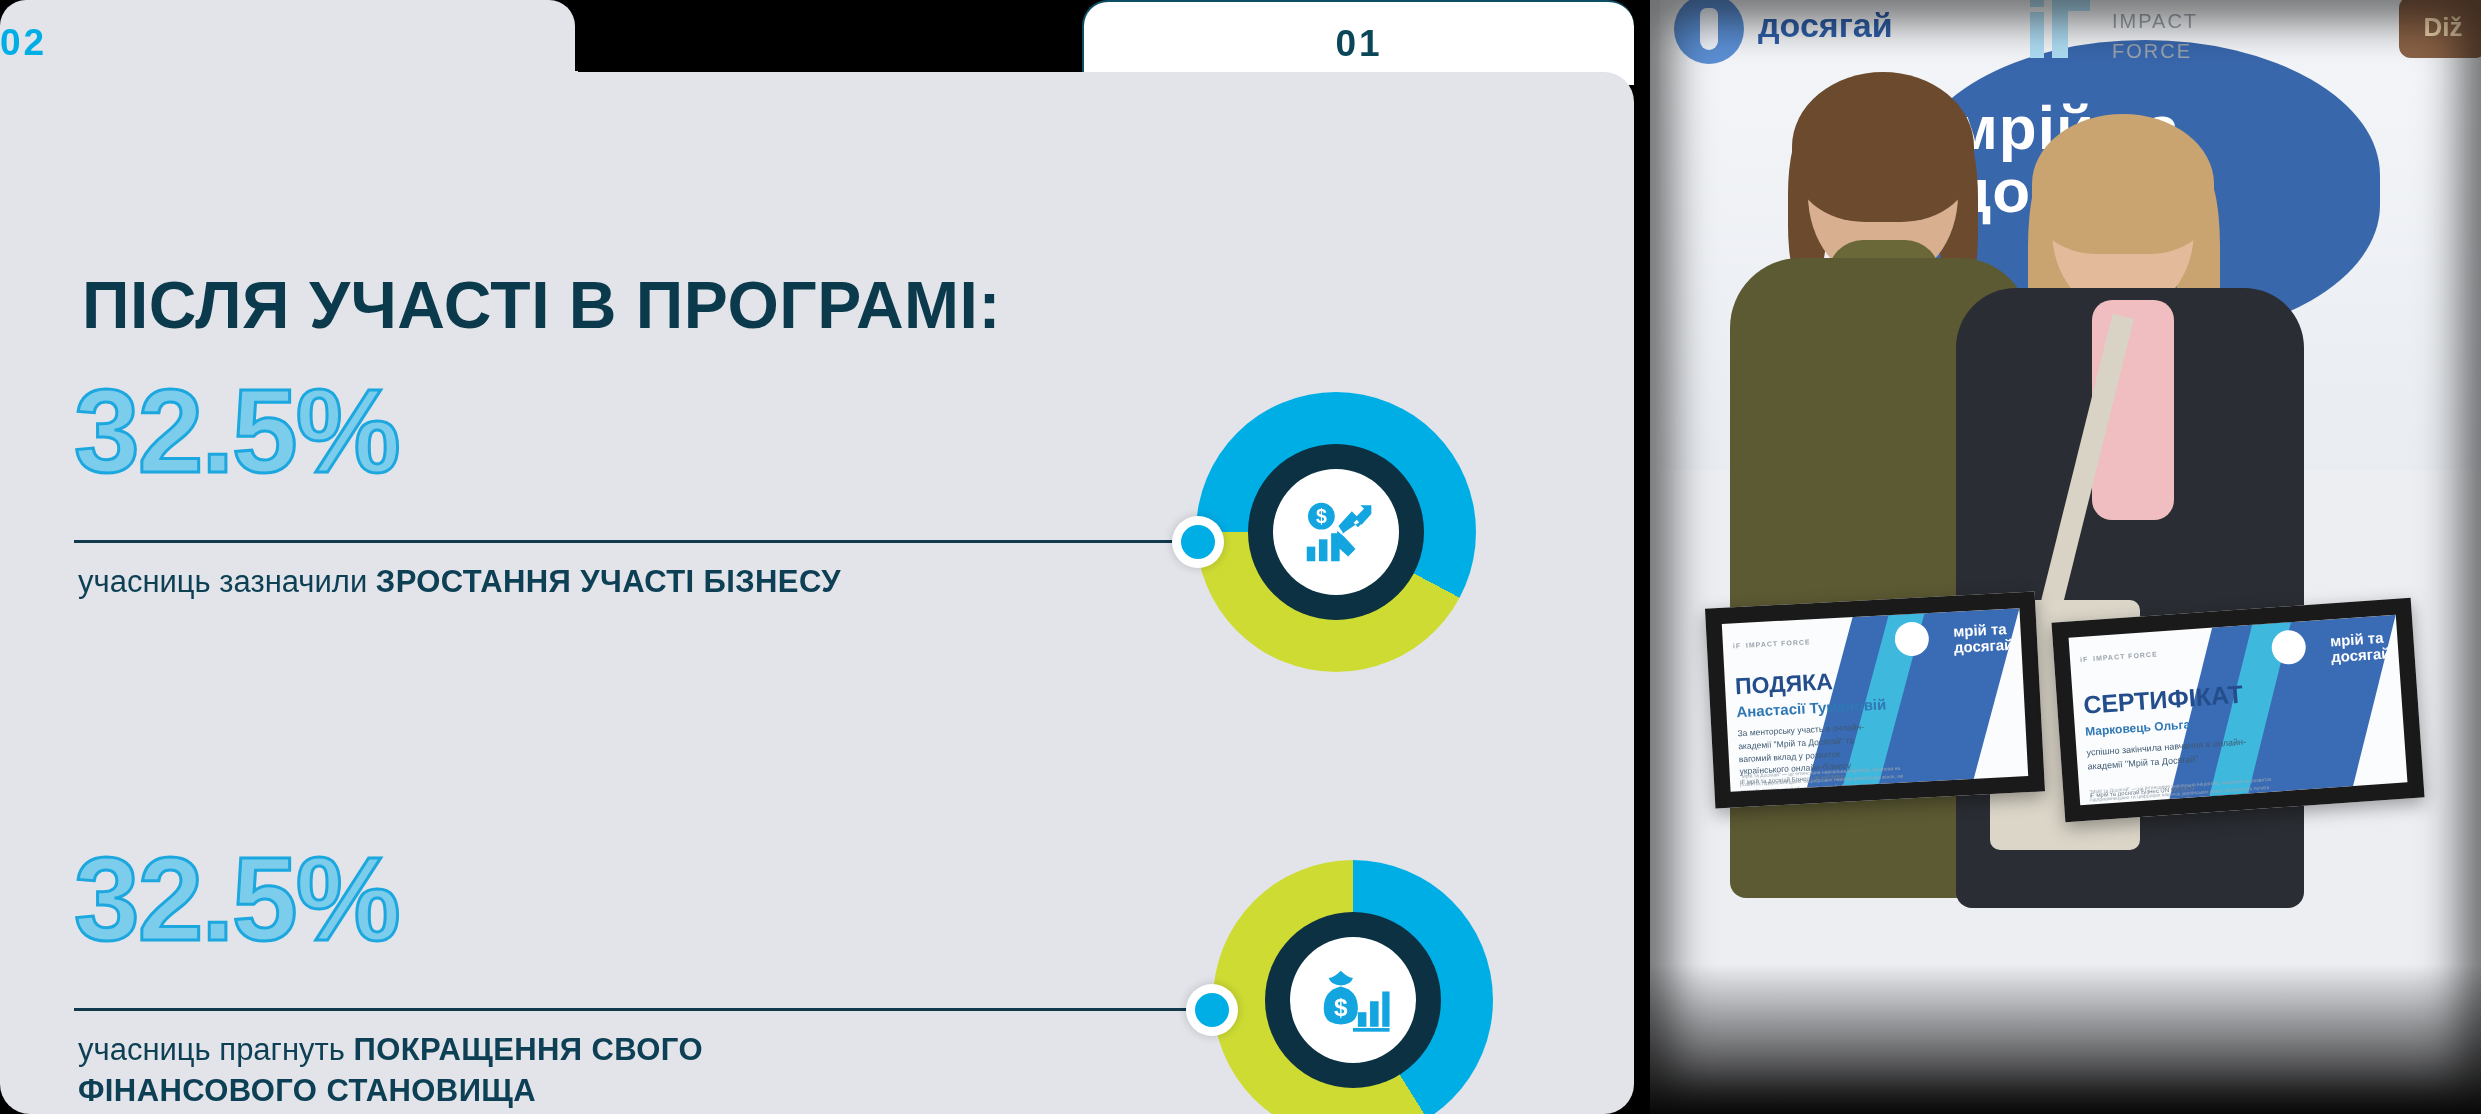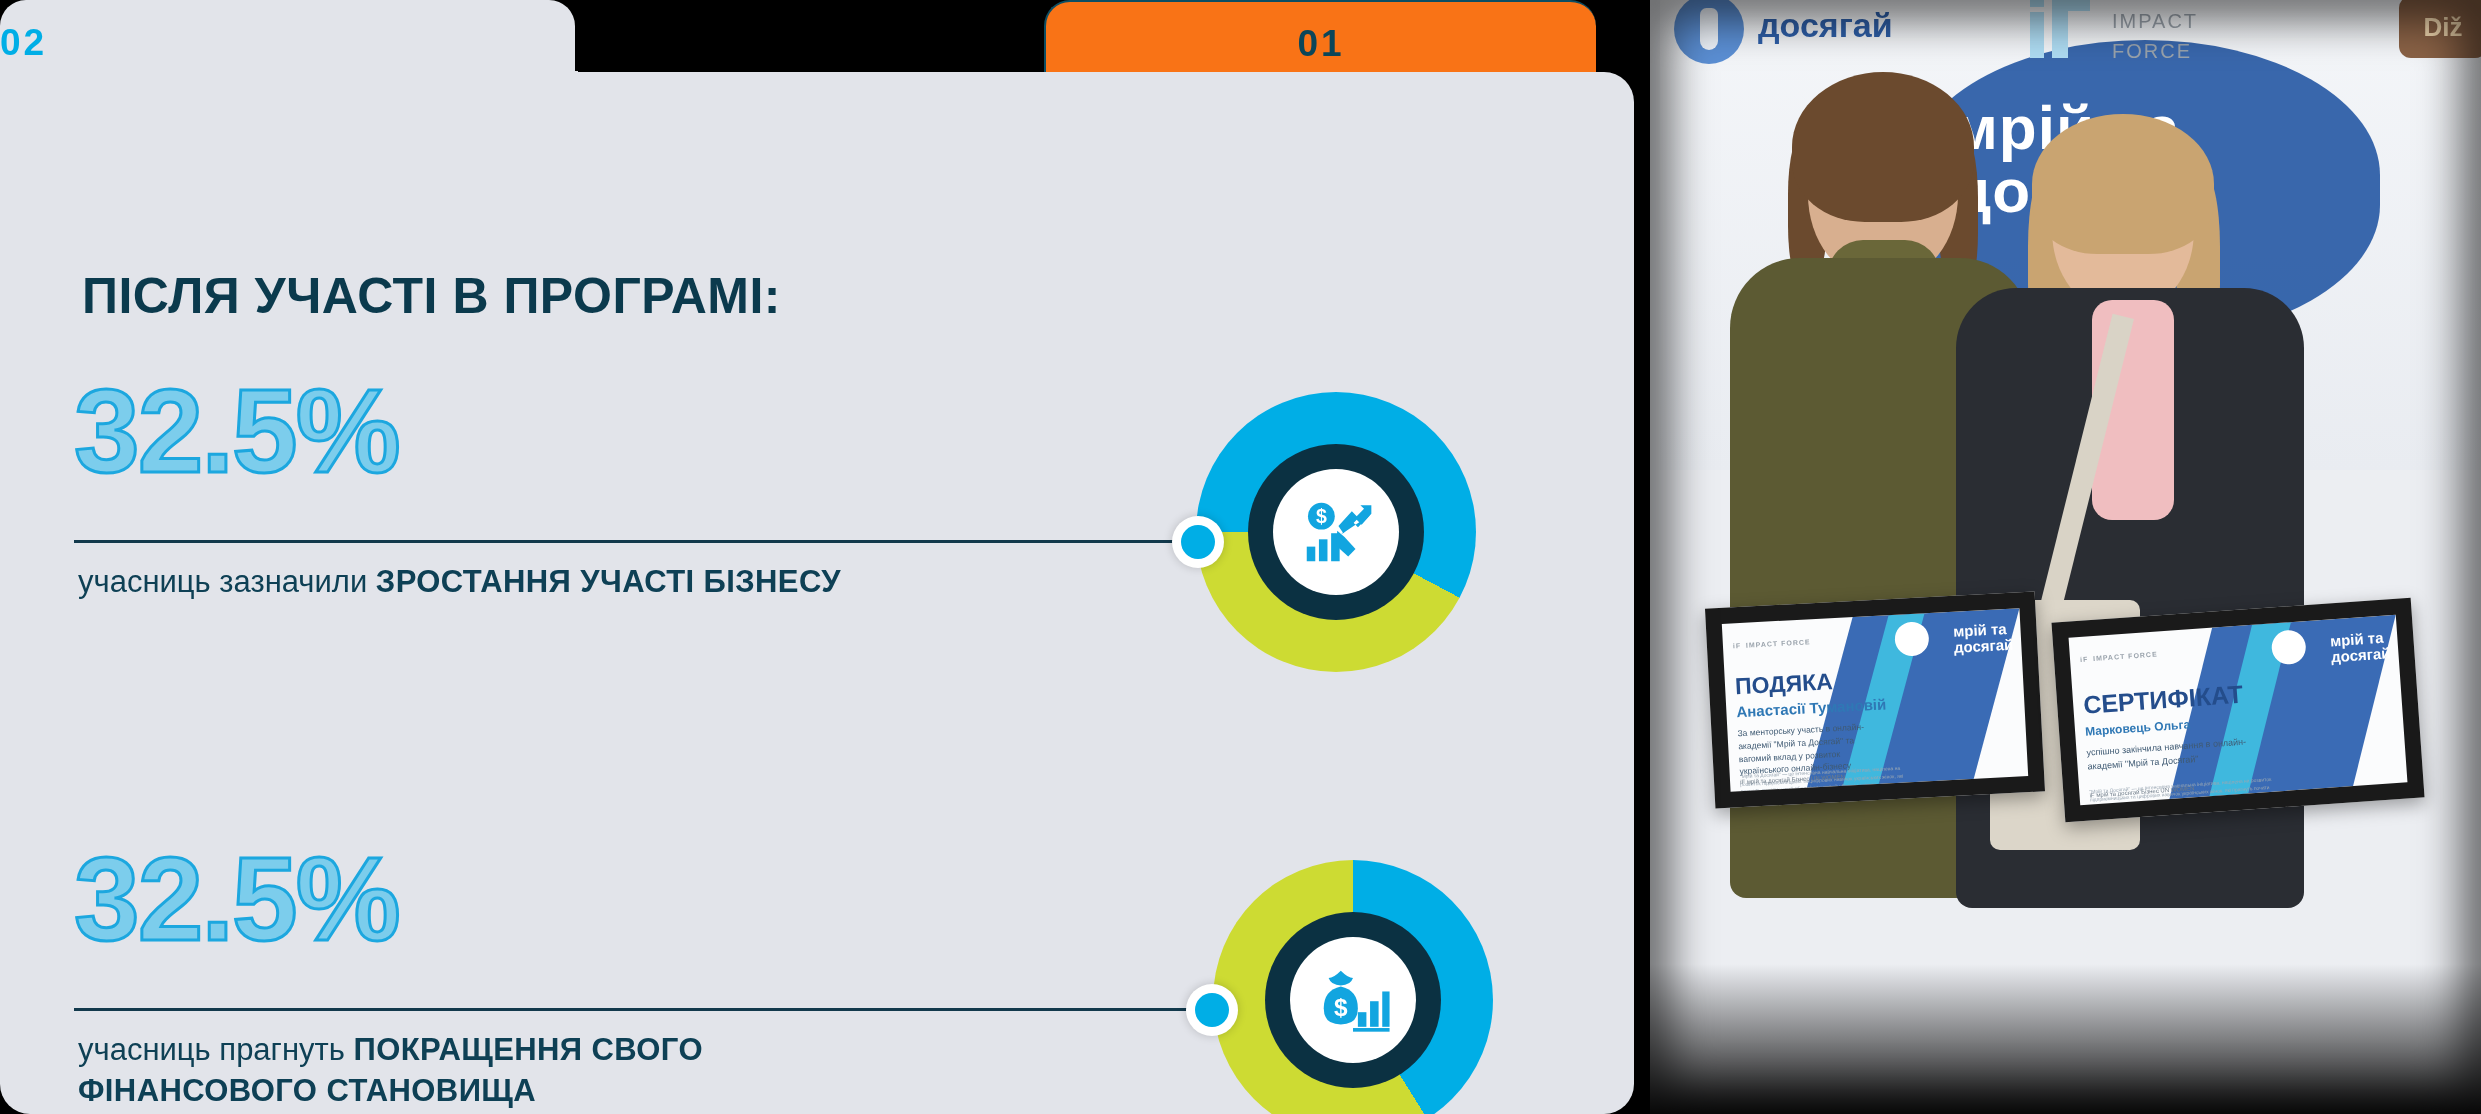--- a/index.html
+++ b/index.html
@@ -12,30 +12,30 @@
   .slide { position:absolute; left:0; top:0; width:1634px; height:1114px; background:#000000; }
 
   
   .tabs { position:absolute; left:0; top:0; width:1634px; height:85px; }
   .tab { position:absolute; top:0; height:85px; display:flex; align-items:center;
          justify-content:center; font-weight:700; font-size:37px; letter-spacing:3px; }
   .tab-02 { left:0;    width:575px; background:#E2E4EA; color:#00AEE6;
             border-top-left-radius:26px; border-top-right-radius:26px; justify-content:flex-start; }
   .tab-03 { left:578px; width:500px; background:#040A0C; color:#0B4659;
             border-top-left-radius:26px; border-top-right-radius:26px; }
-  .tab-01 { left:1044px; width:552px; background:#f97316; color:#0B4659;
+  .tab-01 { left:1082px; width:552px; background:#ffffff; color:#0B4659;
             border-top-left-radius:26px; border-top-right-radius:26px;
             border-left:2px solid #0C4E63; border-top:2px solid #0C4E63; }
 
   .panel { position:absolute; left:0; top:72px; width:1634px; height:1042px;
            background:#E2E4EA; border-top-right-radius:30px;
            border-bottom-left-radius:30px; border-bottom-right-radius:30px; }
   .panel::before{ content:""; position:absolute; left:0; top:-1px; width:578px; height:6px; background:#E2E4EA;}
 
-  .heading { position:absolute; left:82px; top:195px; font-size:50px; font-weight:800;
+  .heading { position:absolute; left:82px; top:195px; font-size:66px; font-weight:800;
              color:#0B3A4D; letter-spacing:0.5px; white-space:nowrap; }
 
   .stat { position:absolute; left:0; width:1634px; }
   .stat-1 { top:300px; }
   .stat-2 { top:768px; }
 
   .big-num { position:absolute; left:74px; top:0; font-size:118px; font-weight:800;
              line-height:1; color:#7CCDEC; -webkit-text-stroke:3px #1CA7DF;
              letter-spacing:-2px; }
 

